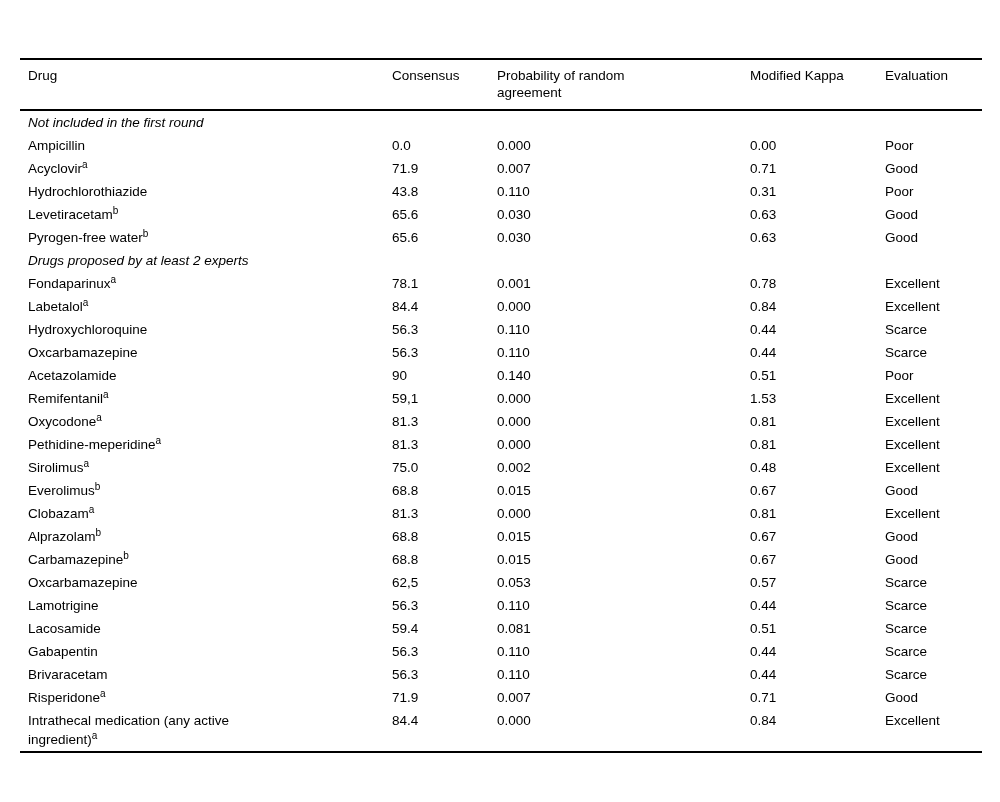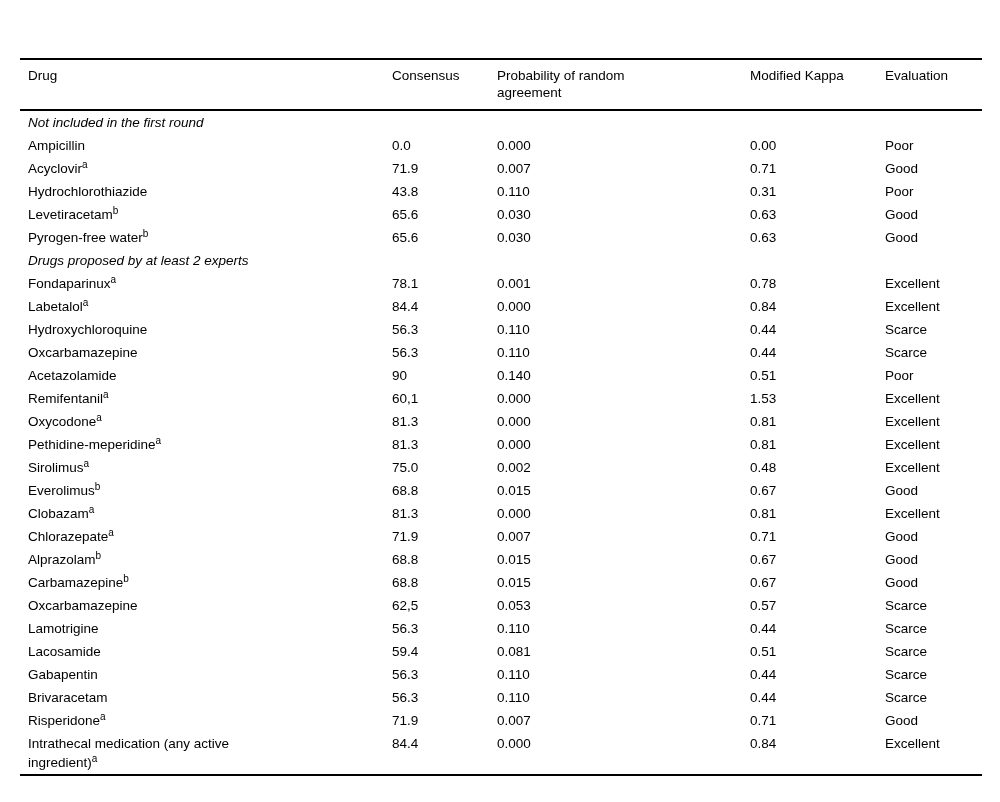--- a/index.html
+++ b/index.html
@@ -181,21 +181,21 @@
           </td>
           <td>90</td>
           <td>0.140</td>
           <td>0.51</td>
           <td>Poor</td>
         </tr>
         <tr>
           <td class="drug">
             <div class="drug-inner">Remifentanil<sup>a</sup></div>
           </td>
-          <td>60,1</td>
+          <td>59,1</td>
           <td>0.000</td>
           <td>1.53</td>
           <td>Excellent</td>
         </tr>
         <tr>
           <td class="drug">
             <div class="drug-inner">Oxycodone<sup>a</sup></div>
           </td>
           <td>81.3</td>
           <td>0.000</td>
@@ -230,29 +230,20 @@
           <td>Good</td>
         </tr>
         <tr>
           <td class="drug">
             <div class="drug-inner">Clobazam<sup>a</sup></div>
           </td>
           <td>81.3</td>
           <td>0.000</td>
           <td>0.81</td>
           <td>Excellent</td>
-        </tr>
-        <tr>
-          <td class="drug">
-            <div class="drug-inner">Chlorazepate<sup>a</sup></div>
-          </td>
-          <td>71.9</td>
-          <td>0.007</td>
-          <td>0.71</td>
-          <td>Good</td>
         </tr>
         <tr>
           <td class="drug">
             <div class="drug-inner">Alprazolam<sup>b</sup></div>
           </td>
           <td>68.8</td>
           <td>0.015</td>
           <td>0.67</td>
           <td>Good</td>
         </tr>

